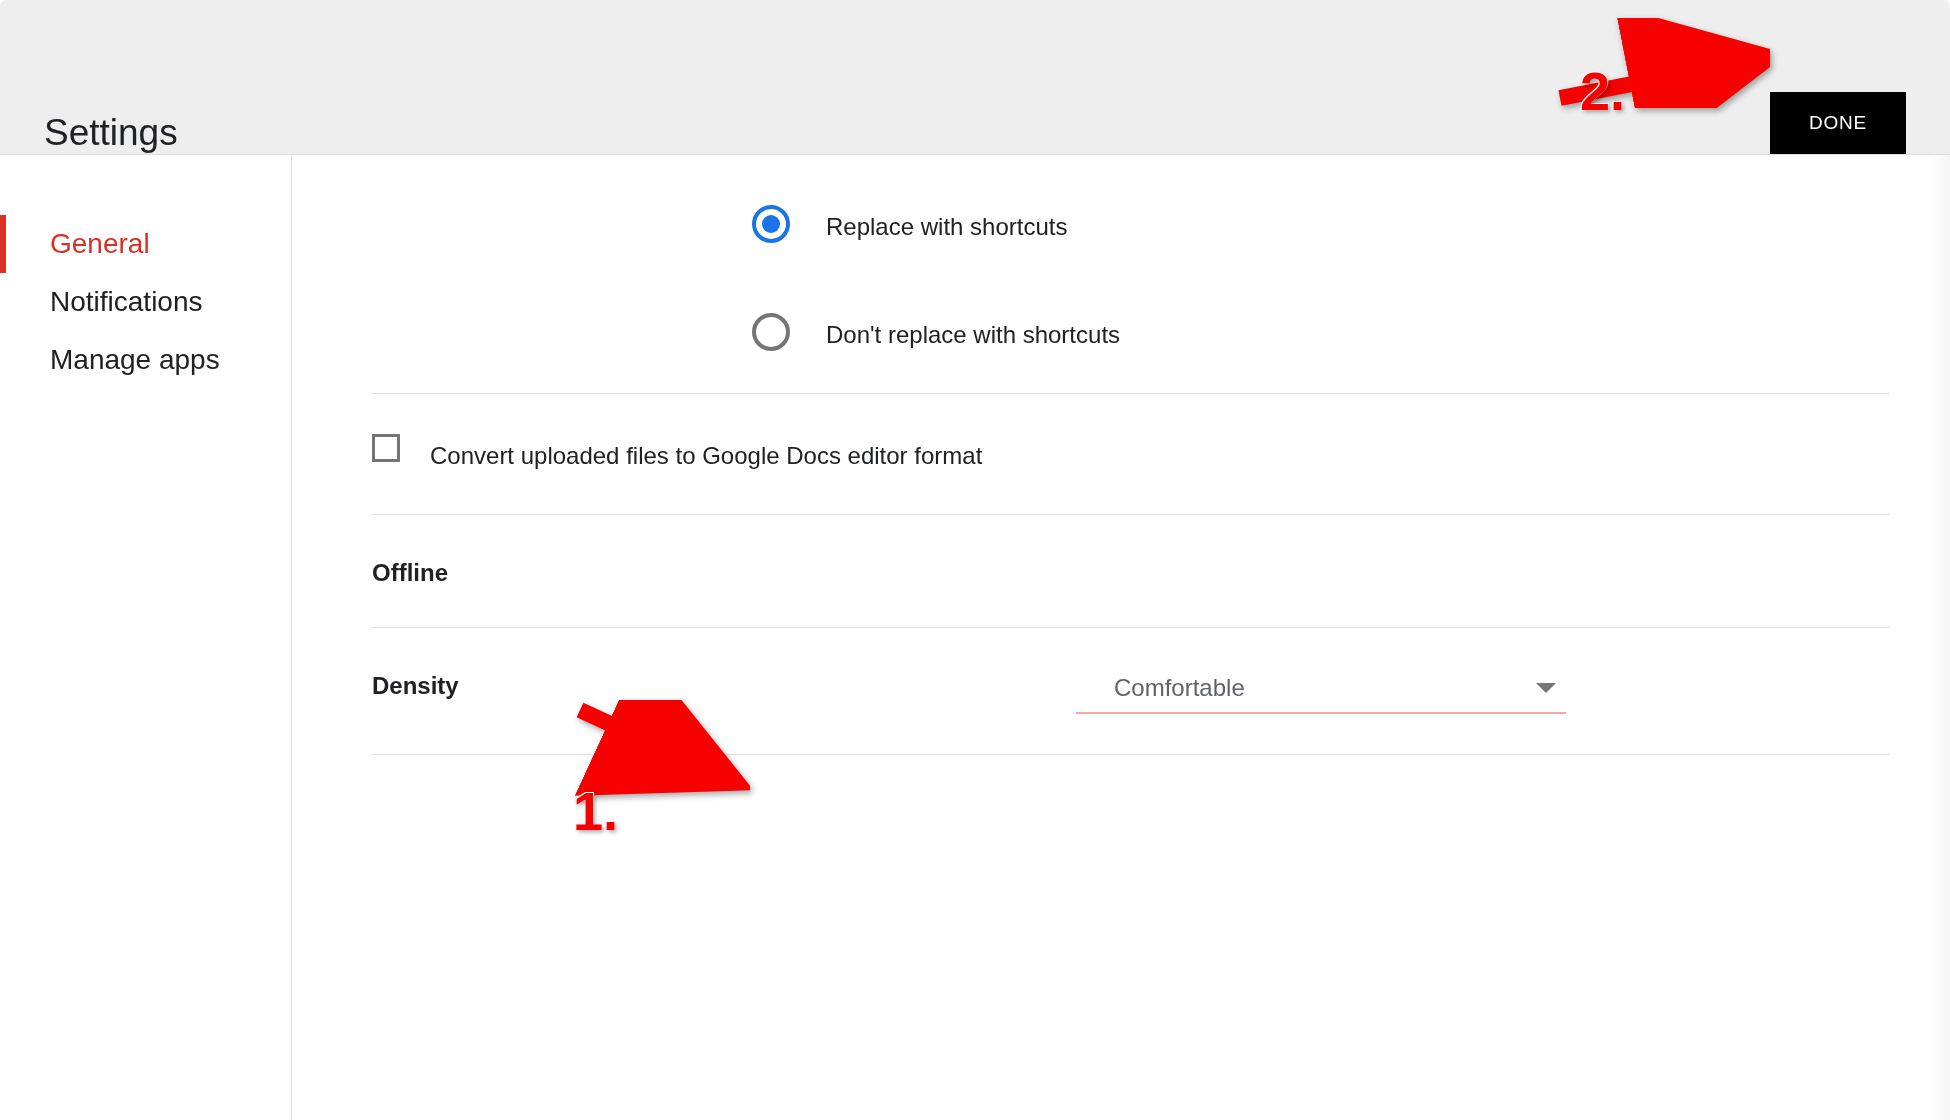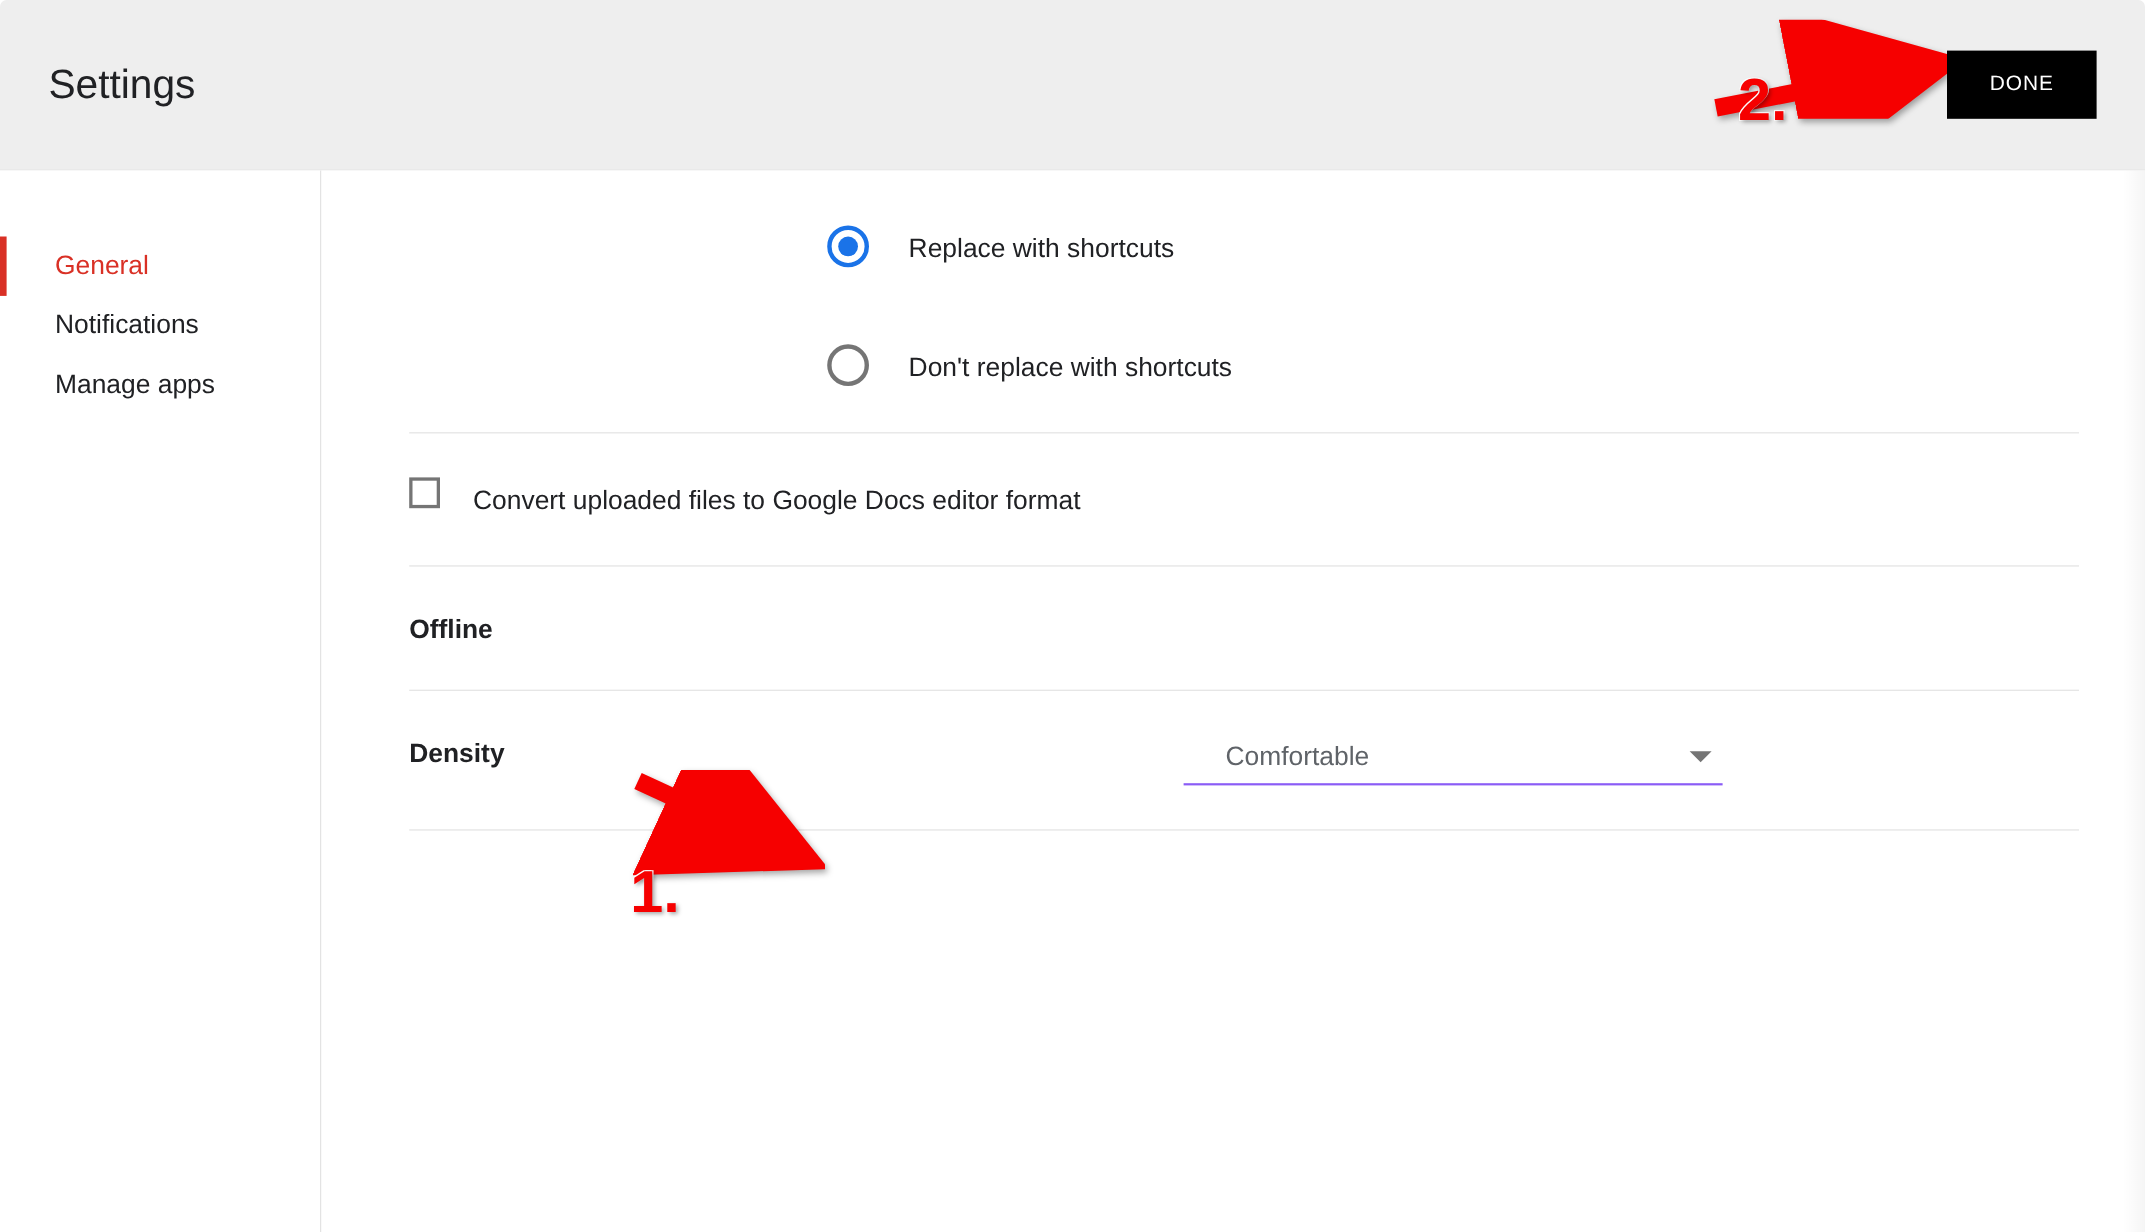--- a/index.html
+++ b/index.html
@@ -10,21 +10,21 @@
     width: 1950px;
     height: 1120px;
     overflow: hidden;
     position: relative;
   }
   .header {
     height: 155px;
     background: #eeeeee;
     border-bottom: 1px solid #ddd;
     display: flex;
-    align-items: center;
+    align-items: flex-end;
     justify-content: space-between;
     padding: 0 44px;
     border-radius: 6px 6px 0 0;
   }
   .header-title {
     font-size: 37px;
     font-weight: 400;
     color: #202124;
   }
   .done-btn {
@@ -42,21 +42,21 @@
   .body-area {
     display: flex;
     height: calc(100% - 155px);
   }
   .sidebar {
     width: 292px;
     border-right: 1px solid #e0e0e0;
     padding-top: 60px;
   }
   .sidebar-item {
-    font-size: 24px;
+    font-size: 28px;
     padding: 13px 0 13px 44px;
     cursor: pointer;
     color: #202124;
     border-left: 6px solid transparent;
   }
   .sidebar-item.active {
     color: #d93025;
     font-weight: 500;
     border-left: 6px solid #d93025;
   }
@@ -148,21 +148,21 @@
   .ext-icon {
     display: inline-block;
     margin-left: 8px;
     vertical-align: middle;
   }
   .ext-icon svg { display: block; }
   .dropdown {
     display: inline-flex;
     align-items: center;
     justify-content: space-between;
-    border-bottom: 2px solid #8b5cf6;
+    border-bottom: 2px solid #fca5a5;
     min-width: 490px;
     padding: 6px 10px 10px 38px;
     cursor: pointer;
     margin-left: 0;
     text-align: right;
   }
   .dropdown-label { font-size: 24px; color: #5f6368; }
   .caret {
     width: 0; height: 0;
     border-left: 10px solid transparent;

